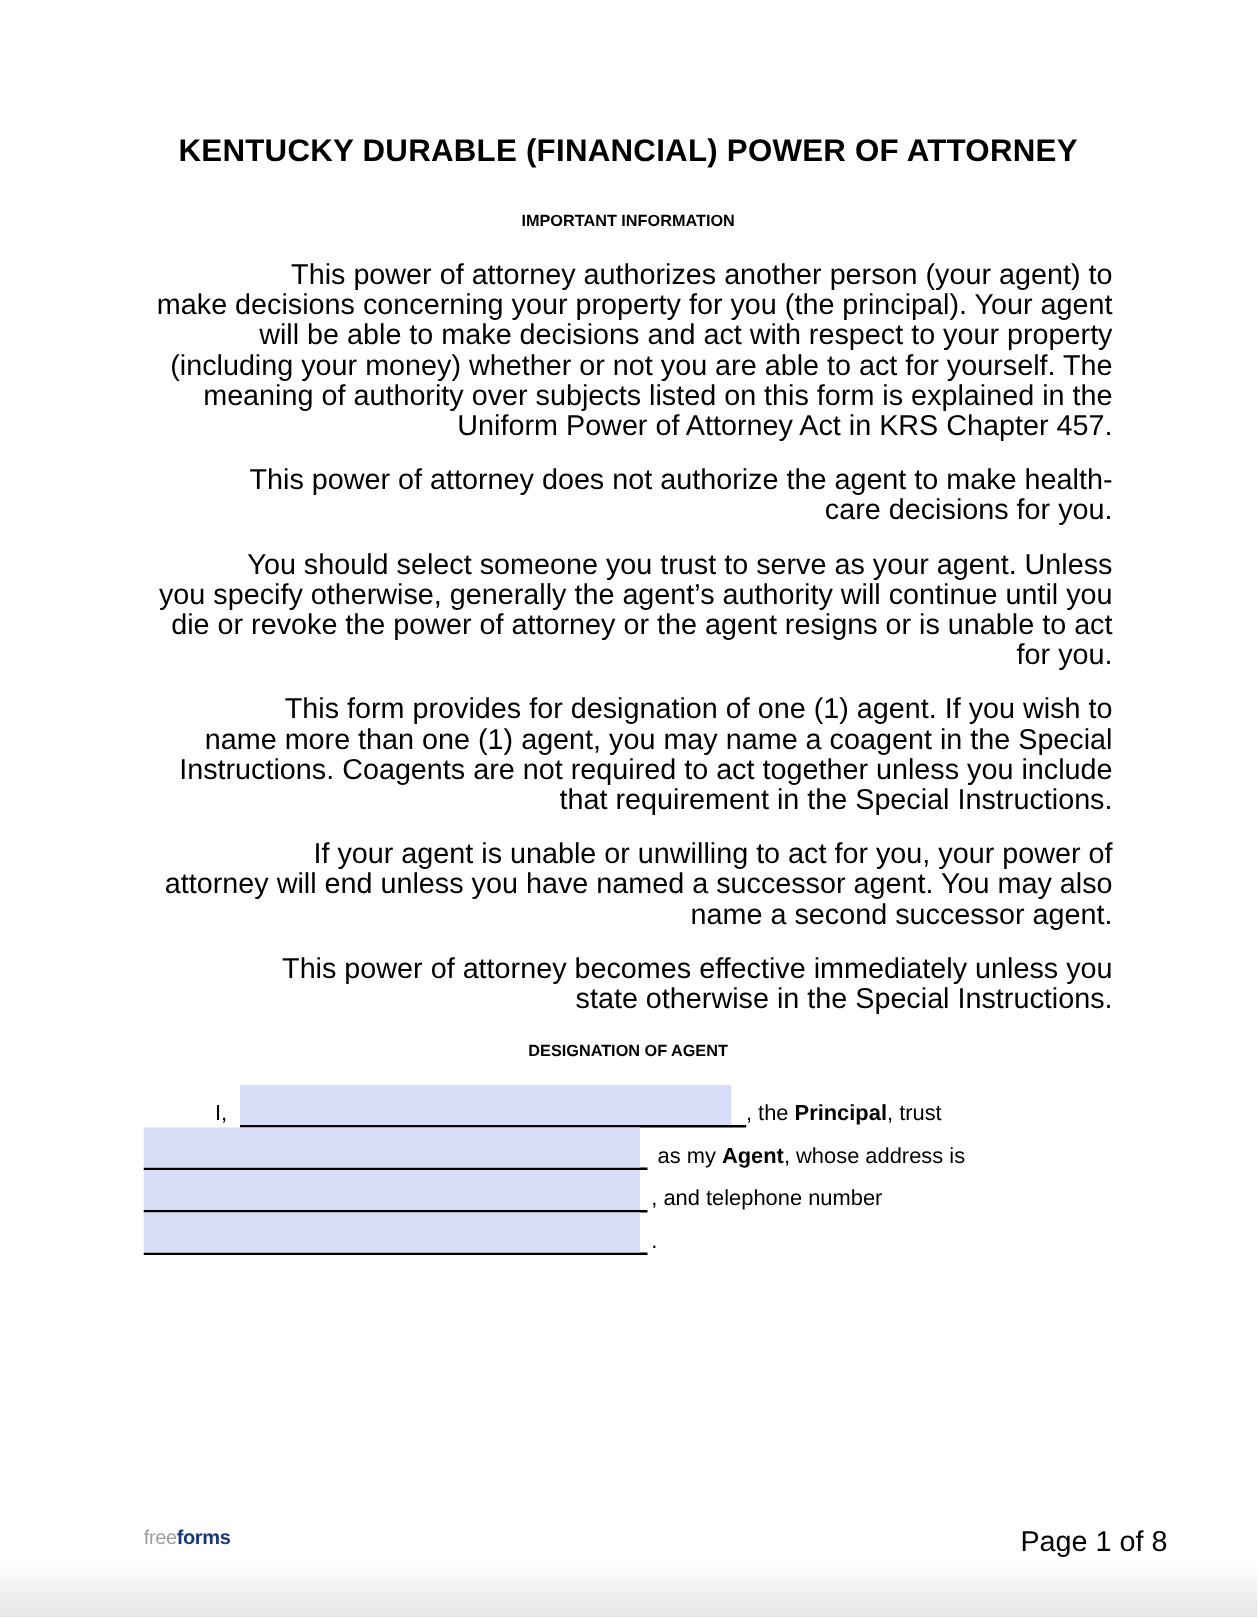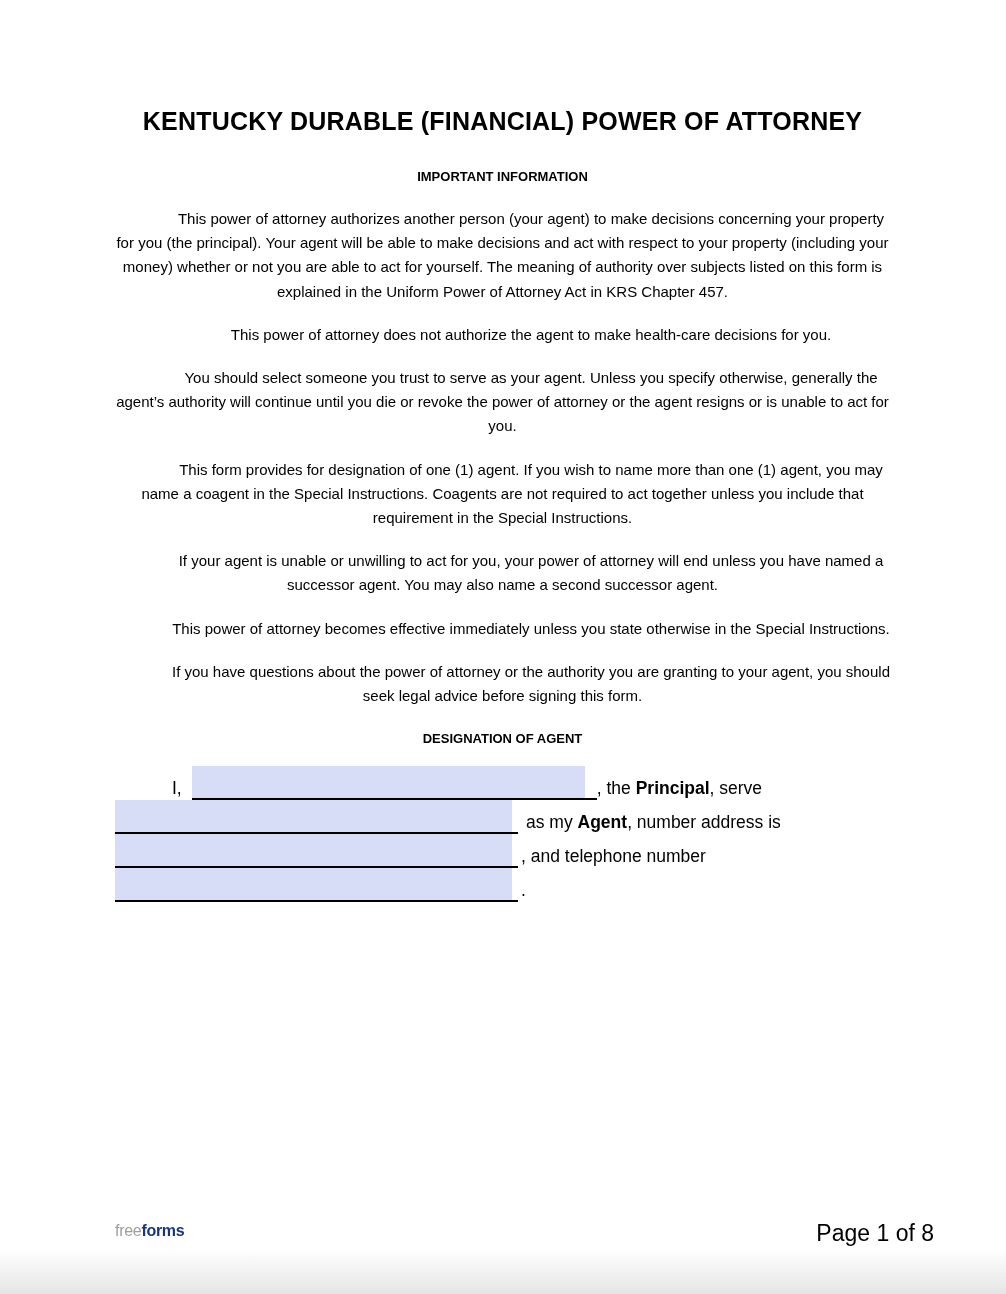--- a/index.html
+++ b/index.html
@@ -31,24 +31,24 @@
     text-align: center;
     font-size: 13px;
     font-weight: bold;
     line-height: 22px;
   }
   .section-heading.second {
     margin-top: 20px;
   }
   p.body-par {
     margin: 19px 0 0 0;
-    font-size: 15px;
+    font-size: 23px;
     line-height: 24.2px;
     text-indent: 57px;
-    text-align: center;
+    text-align: right;
   }
   .designation {
     margin-top: 16px;
   }
   .desig-row {
     display: flex;
     align-items: flex-end;
     height: 34px;
     font-size: 17.5px;
     white-space: pre;
@@ -119,35 +119,34 @@
     <h1 class="doc-title">KENTUCKY DURABLE (FINANCIAL) POWER OF ATTORNEY</h1>
 
     <h2 class="section-heading">IMPORTANT INFORMATION</h2>
 
     <p class="body-par">This power of attorney authorizes another person (your agent) to make decisions concerning your property for you (the principal). Your agent will be able to make decisions and act with respect to your property (including your money) whether or not you are able to act for yourself. The meaning of authority over subjects listed on this form is explained in the Uniform Power of Attorney Act in KRS Chapter 457.</p>
     <p class="body-par">This power of attorney does not authorize the agent to make health-care decisions for you.</p>
     <p class="body-par">You should select someone you trust to serve as your agent. Unless you specify otherwise, generally the agent’s authority will continue until you die or revoke the power of attorney or the agent resigns or is unable to act for you.</p>
     <p class="body-par">This form provides for designation of one (1) agent. If you wish to name more than one (1) agent, you may name a coagent in the Special Instructions. Coagents are not required to act together unless you include that requirement in the Special Instructions.</p>
     <p class="body-par">If your agent is unable or unwilling to act for you, your power of attorney will end unless you have named a successor agent. You may also name a second successor agent.</p>
     <p class="body-par">This power of attorney becomes effective immediately unless you state otherwise in the Special Instructions.</p>
-    <p class="body-par">If you have questions about the power of attorney or the authority you are granting to your agent, you should seek legal advice before signing this form.</p>
 
     <h2 class="section-heading second">DESIGNATION OF AGENT</h2>
 
     <div class="designation">
 
       <div class="desig-row indented">
         <span class="desig-text prefix-gap">I,</span>
         <span class="field-wrap extend-12"><input class="form-field w1" type="text" value="" style="background: rgb(215, 221, 247);"></span>
-        <span class="desig-text"><span>, the </span><span class="bold">Principal</span><span>, serve</span></span>
+        <span class="desig-text"><span>, the </span><span class="bold">Principal</span><span>, trust</span></span>
       </div>
 
       <div class="desig-row">
         <span class="field-wrap extend-6"><input class="form-field w2" type="text" value="" style="background: rgb(215, 221, 247);"></span>
-        <span class="desig-text gap-left"><span>as my </span><span class="bold">Agent</span><span>, number address is</span></span>
+        <span class="desig-text gap-left"><span>as my </span><span class="bold">Agent</span><span>, whose address is</span></span>
       </div>
 
       <div class="desig-row">
         <span class="field-wrap extend-6"><input class="form-field w2" type="text" value="" style="background: rgb(215, 221, 247);"></span>
         <span class="desig-text small-gap-left">, and telephone number</span>
       </div>
 
       <div class="desig-row">
         <span class="field-wrap extend-6"><input class="form-field w2" type="text" value="" style="background: rgb(215, 221, 247);"></span>
         <span class="desig-text small-gap-left">.</span>

